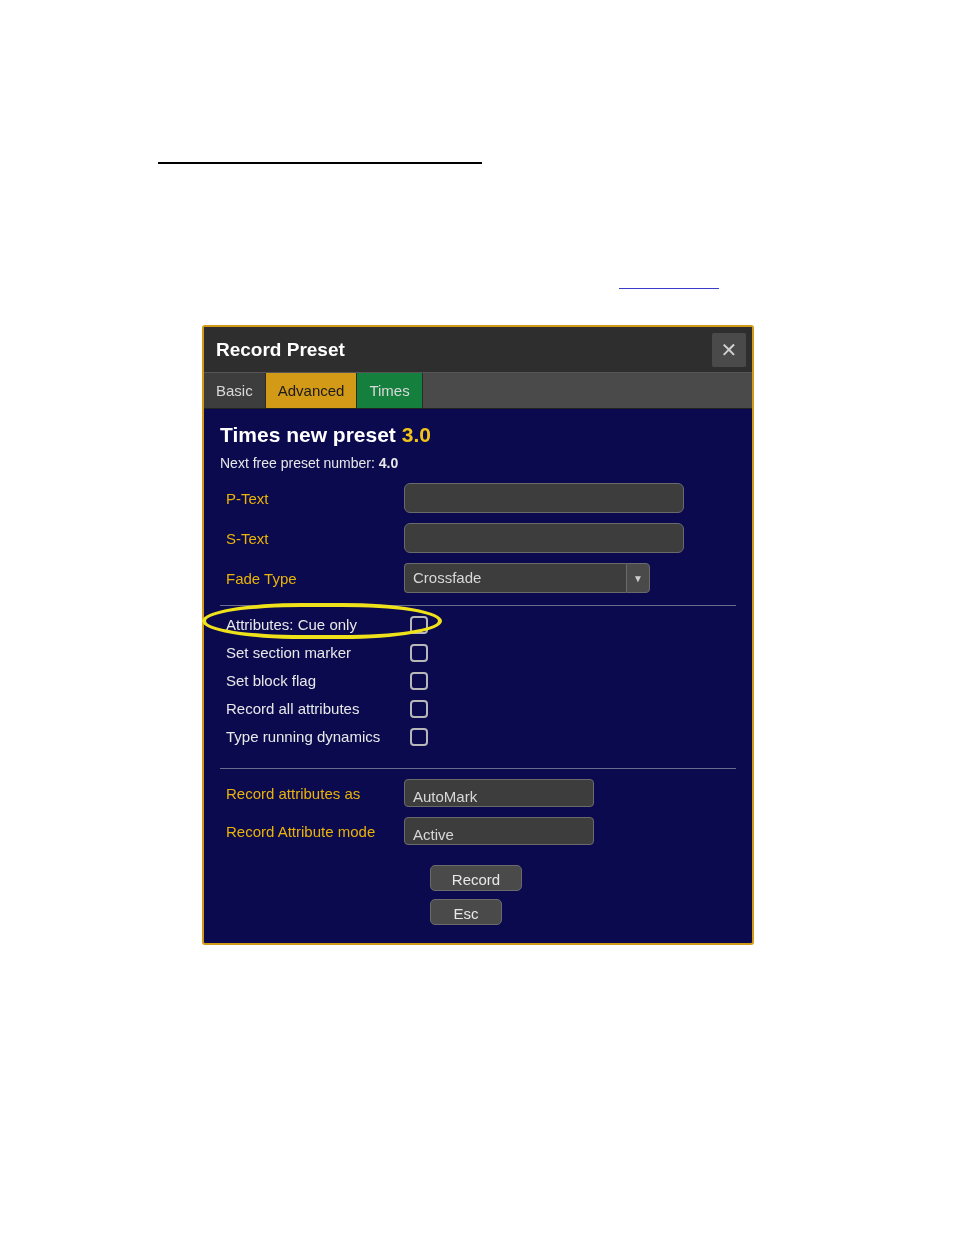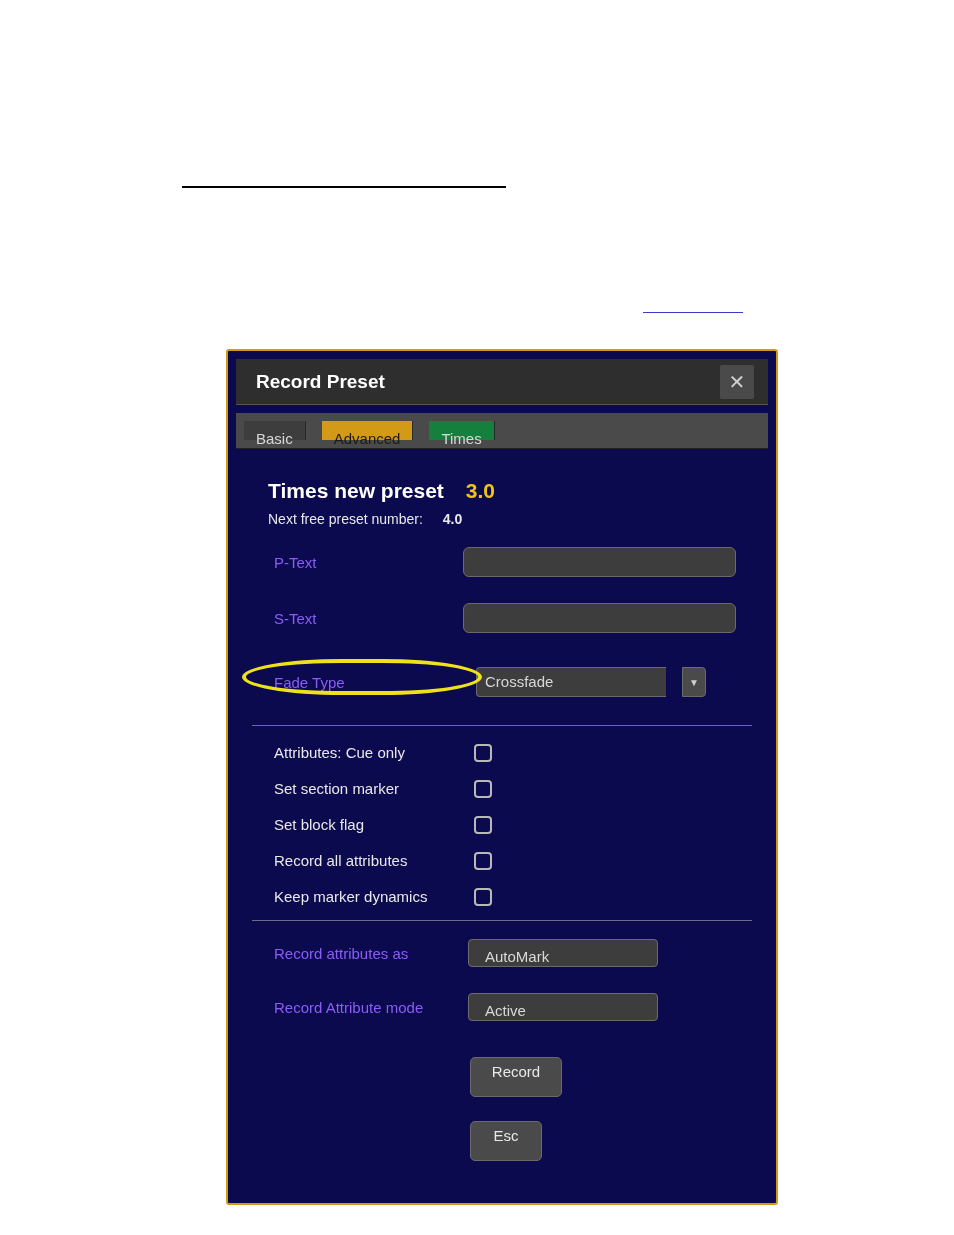--- a/index.html
+++ b/index.html
@@ -1,15 +1,15 @@
 <!DOCTYPE html>
 <html><head>
 <meta charset="utf-8">
 <style>
-  * { box-sizing: border-box; margin: 8px; padding: 0; }
+  * { box-sizing: border-box; margin: 0; padding: 0; }
   body {
     background: #ffffff;
     font-family: "Segoe UI", Arial, sans-serif;
     width: 954px;
     height: 1235px;
     position: relative;
   }
   .underline-accent {
     position: absolute;
     left: 158px;
@@ -101,21 +101,21 @@
   }
   .subhead .bold { font-weight: bold; }
   .form-row {
     display: flex;
     align-items: center;
     margin-bottom: 10px;
   }
   .form-row label {
     width: 184px;
     font-size: 15px;
-    color: #8b5cf6;
+    color: #eab308;
     padding-left: 6px;
   }
   .text-input {
     background: #3d3d3d;
     border: 1px solid #6a6a6a;
     border-radius: 6px;
     height: 30px;
     width: 280px;
     color: #e8e8e8;
     padding: 0 8px;
@@ -182,21 +182,21 @@
     flex-direction: column;
     align-items: flex-start;
     margin-left: 210px;
     margin-top: 20px;
     gap: 8px;
   }
   .btn {
     background: #4a4a4a;
     border: 1px solid #6a6a6a;
     border-radius: 5px;
-    height: 40px;
+    height: 26px;
     min-width: 92px;
     text-align: center;
     line-height: 28px;
     color: #e8e8e8;
     font-size: 15px;
     cursor: pointer;
     padding: 0 14px;
   }
   .btn.small { min-width: 72px; }
   .attr-select {
@@ -268,21 +268,21 @@
     </div>
     <div class="check-row">
       <label>Set block flag</label>
       <div class="checkbox"></div>
     </div>
     <div class="check-row">
       <label>Record all attributes</label>
       <div class="checkbox"></div>
     </div>
     <div class="check-row">
-      <label>Keep marker dynamics</label>
+      <label>Type running dynamics</label>
       <div class="checkbox"></div>
     </div>
 
     <hr class="sep">
 
     <div class="form-row">
       <label>Record attributes as</label>
       <div class="attr-select">
         <span>AutoMark</span>
       </div>

